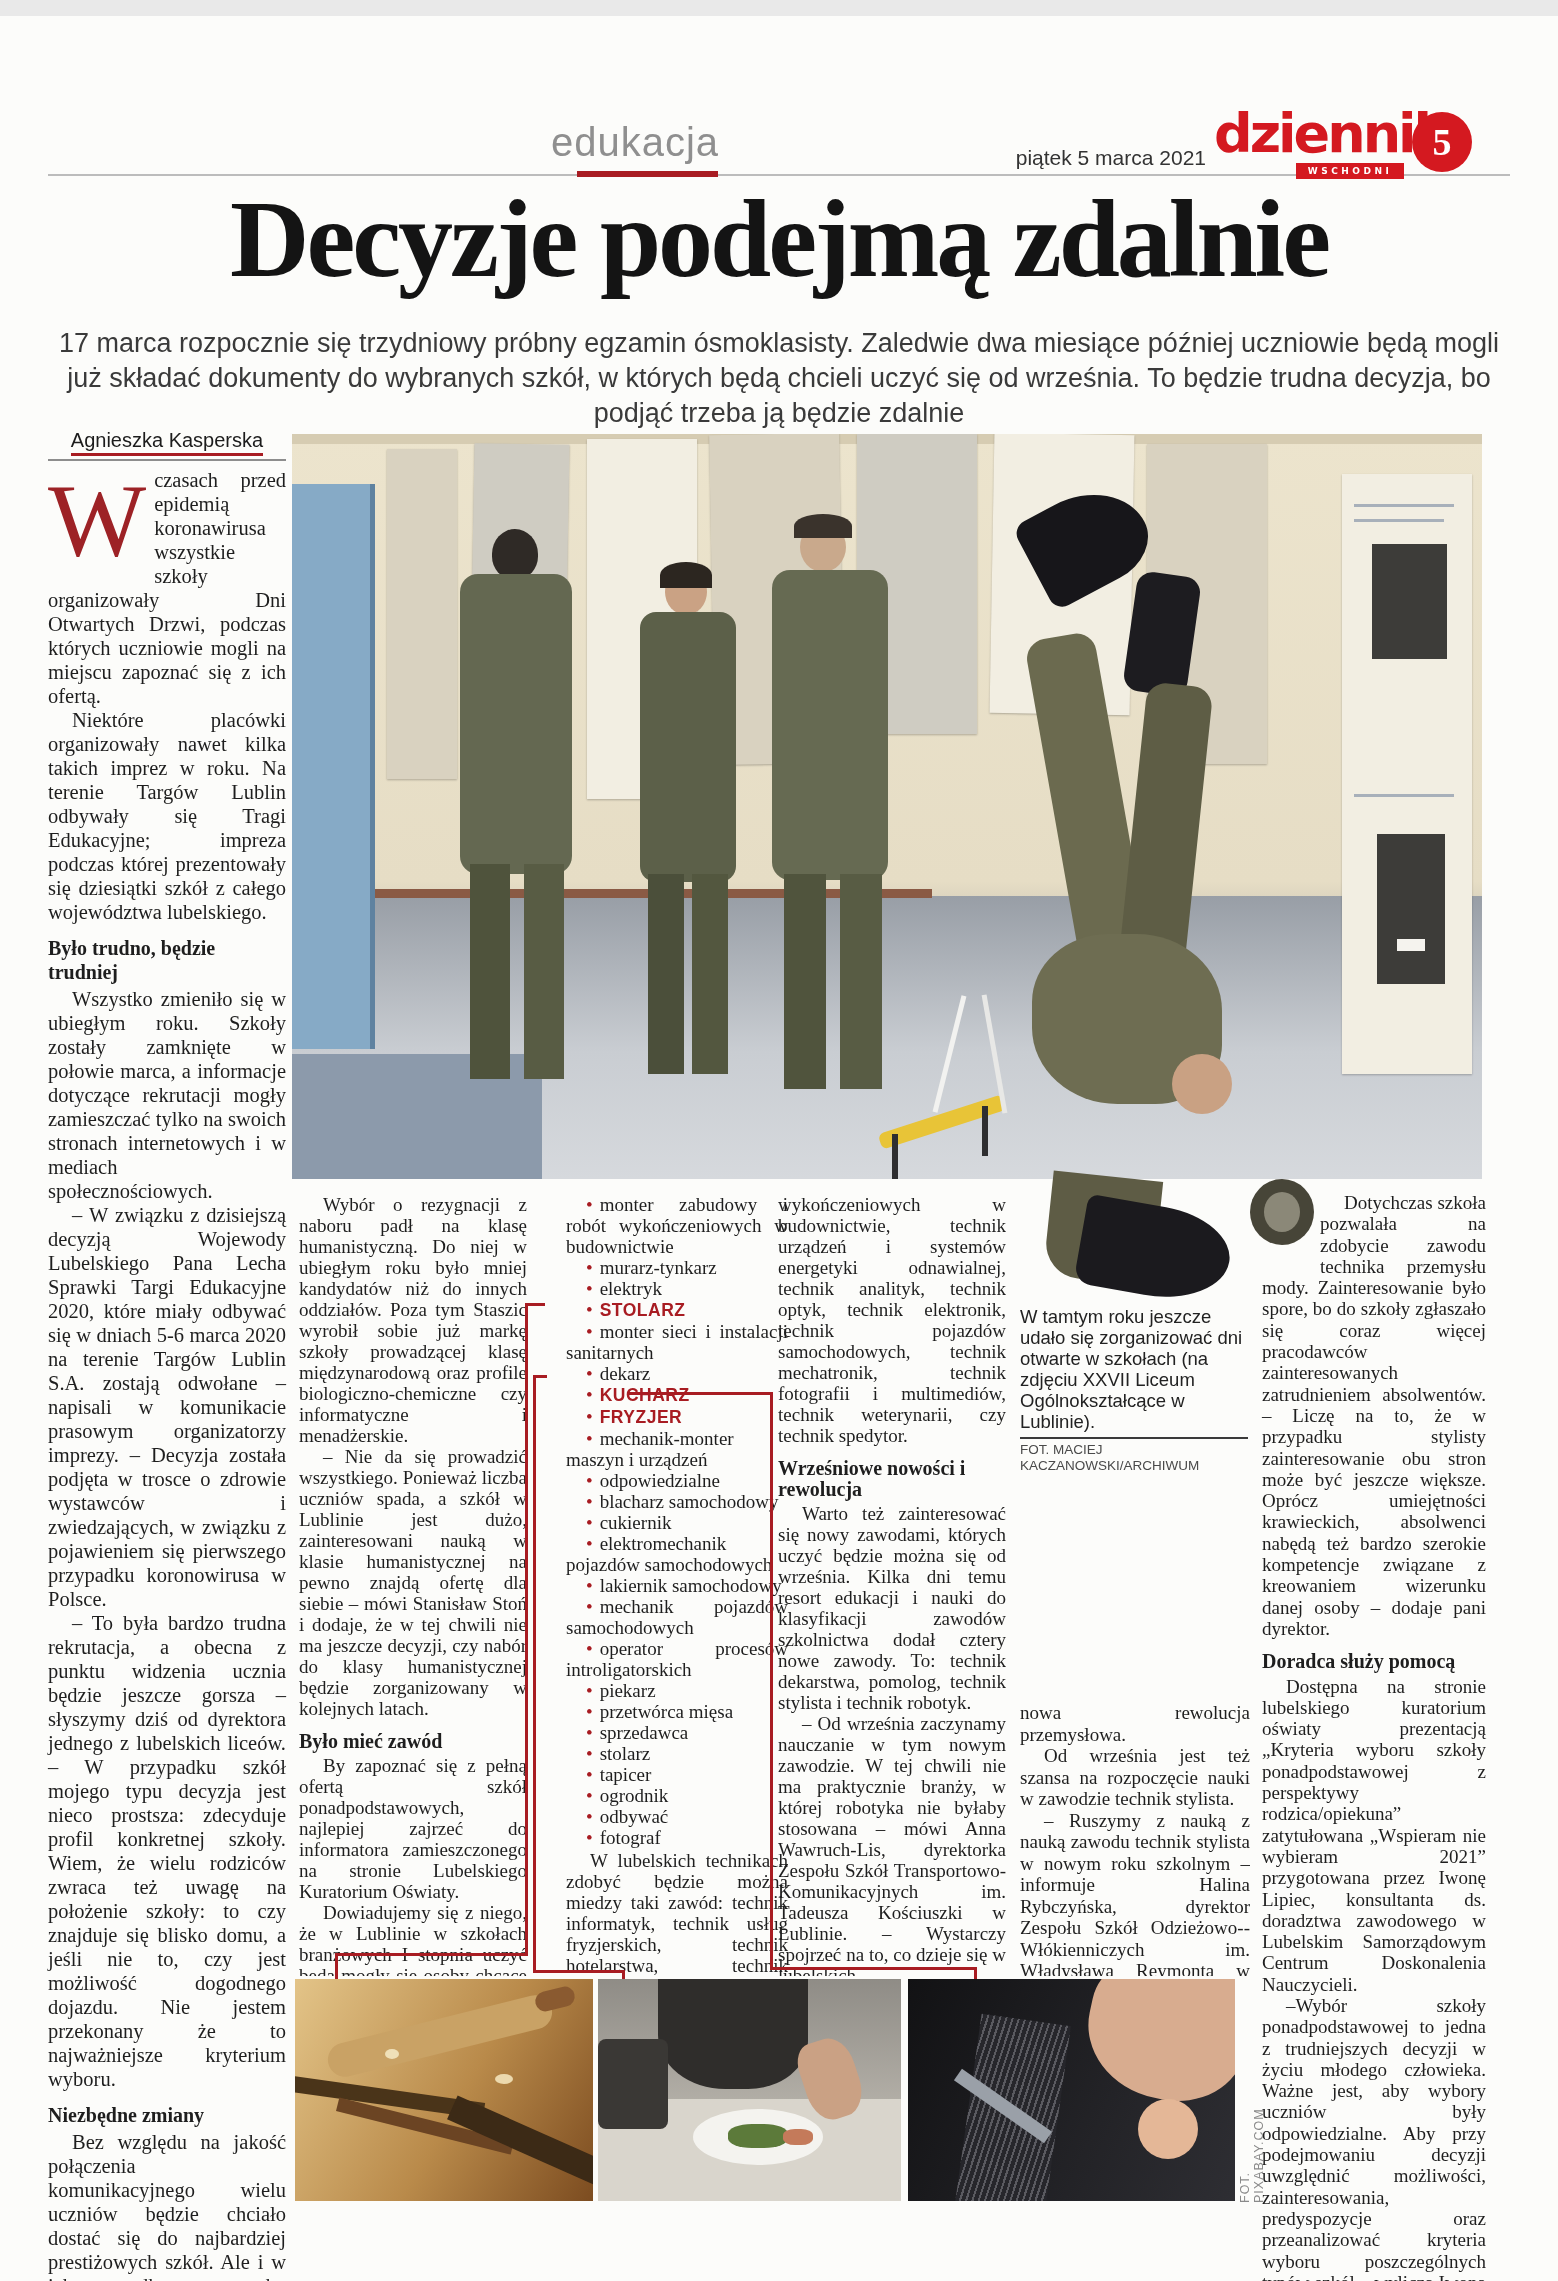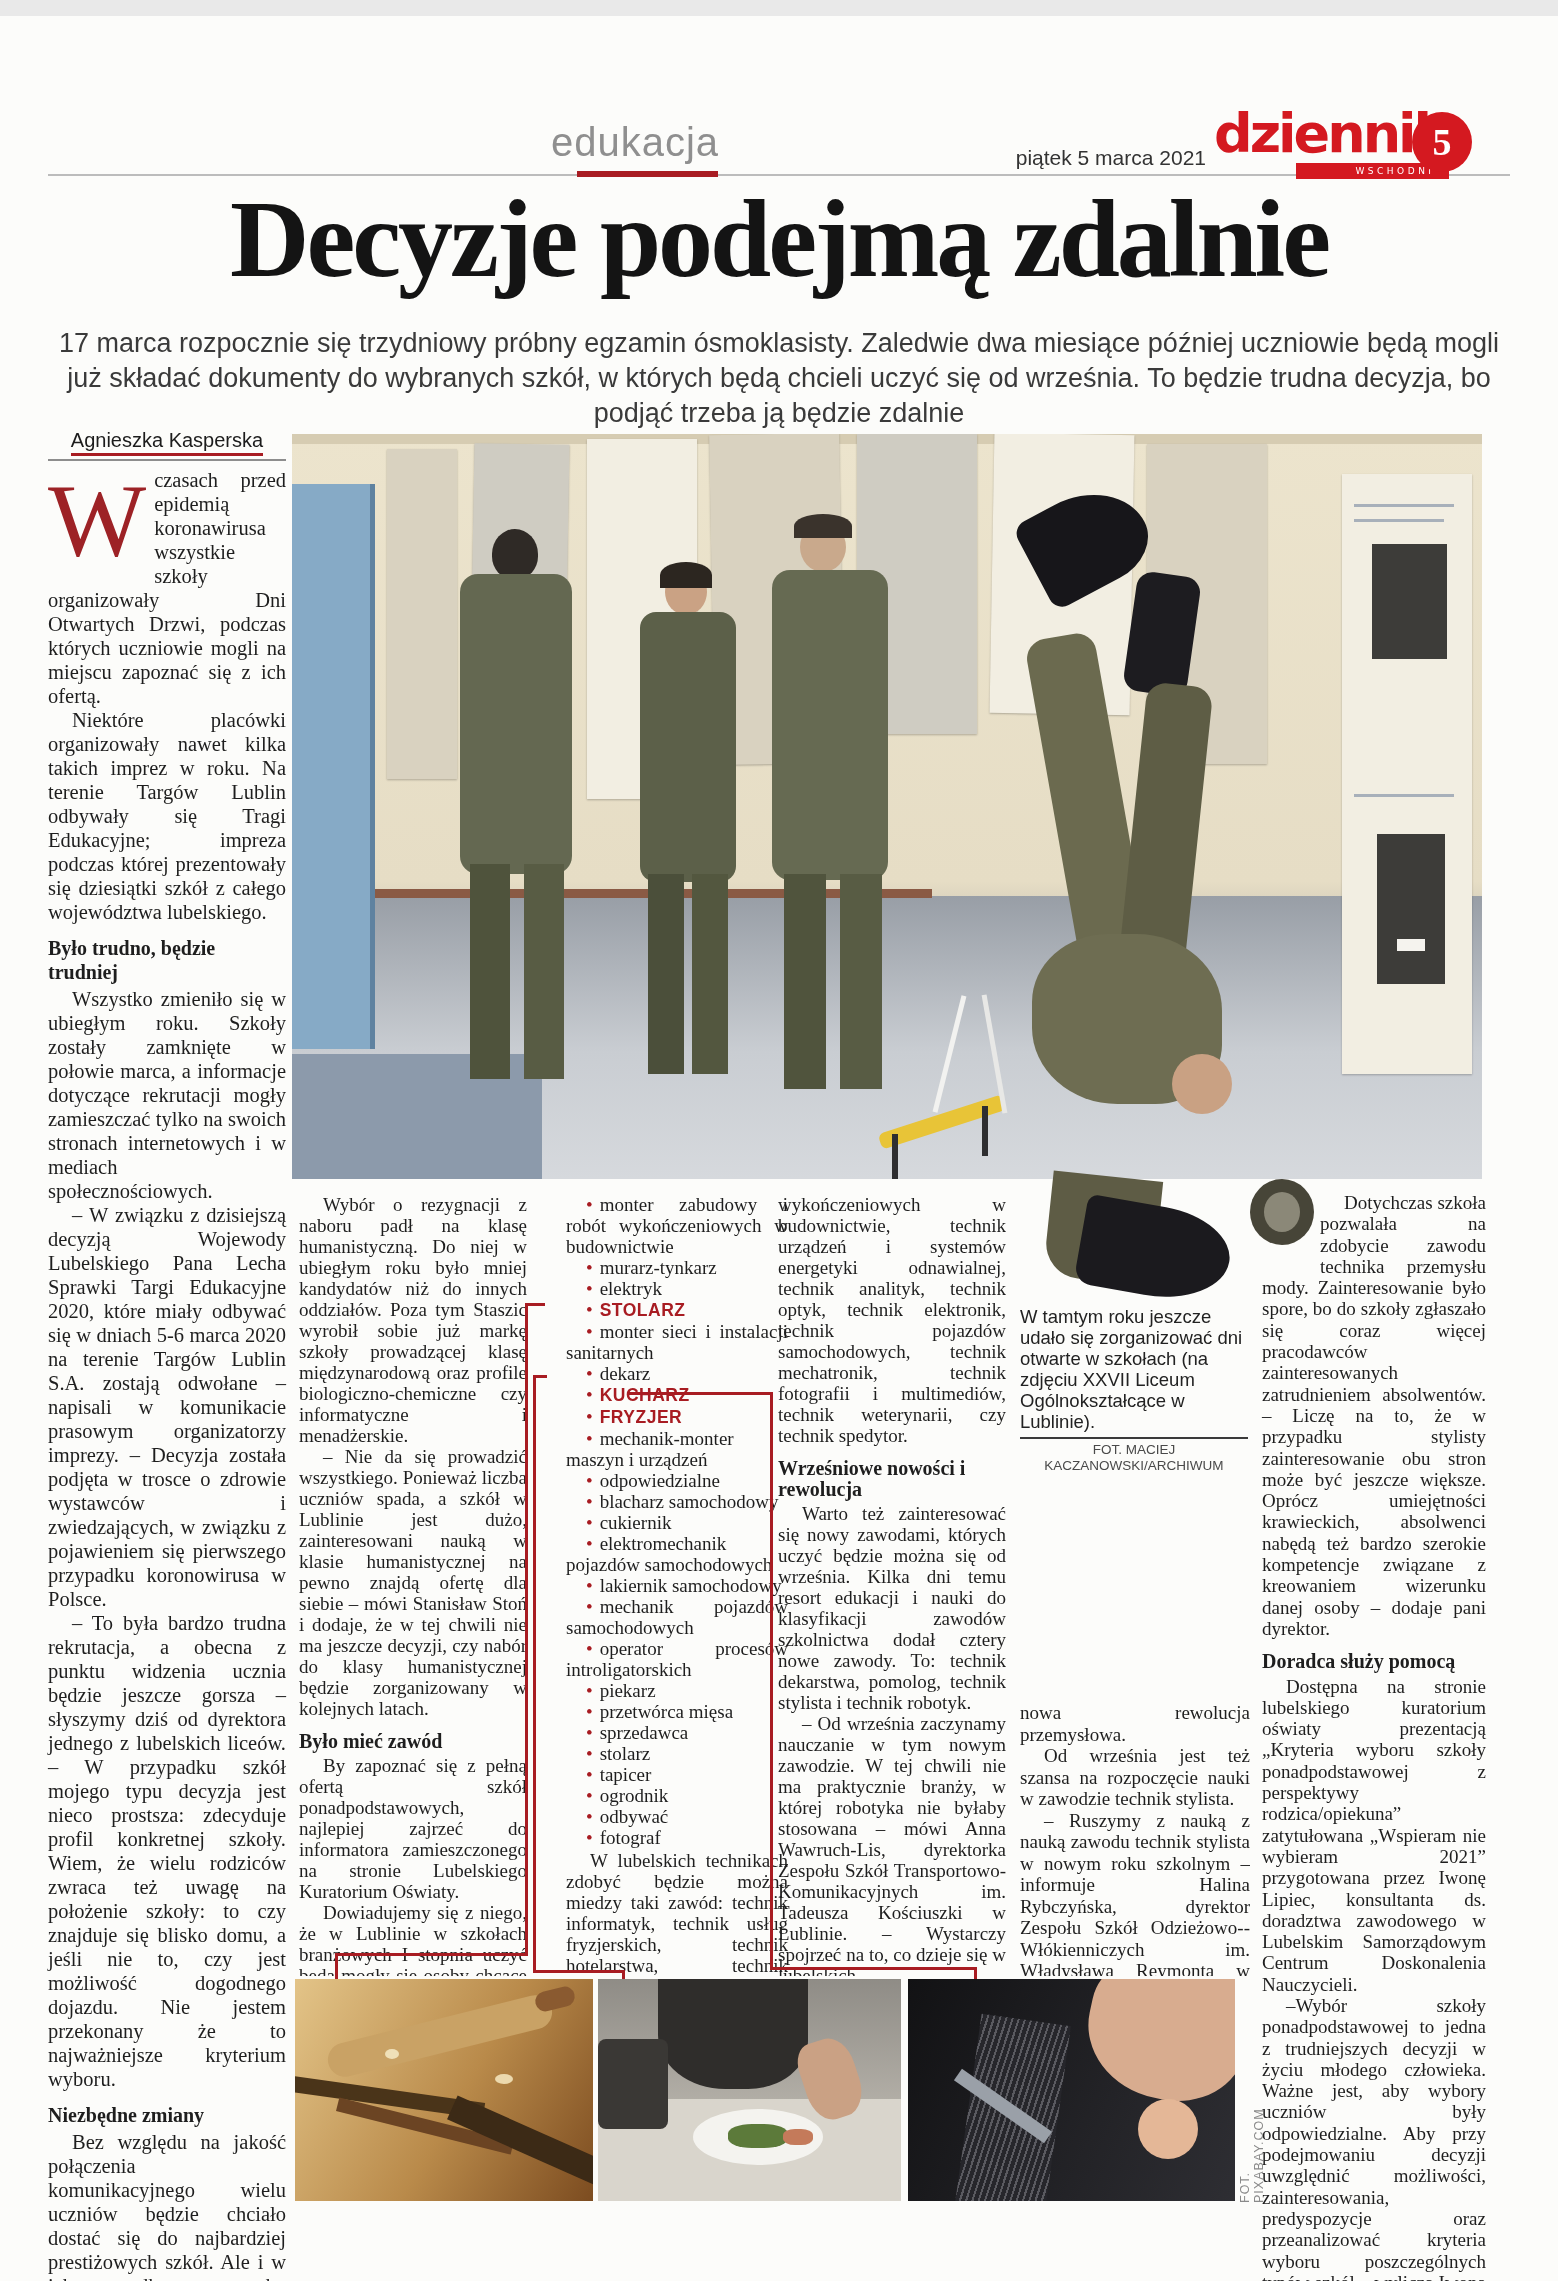--- a/index.html
+++ b/index.html
@@ -9,22 +9,22 @@
   
   .section-label{position:absolute;left:500px;top:104px;width:270px;text-align:center;
     font-family:"Liberation Sans",sans-serif;font-size:40px;color:#8f8f8f;letter-spacing:1px;}
   .header-rule{position:absolute;left:48px;top:158px;width:1462px;height:2px;background:#bcbcbc;}
   .header-rule-red{position:absolute;left:577px;top:155px;width:141px;height:6px;background:#a81c22;}
   .header-date{position:absolute;left:990px;top:130px;width:216px;text-align:right;
     font-family:"Liberation Sans",sans-serif;font-size:21px;color:#333;}
   .masthead{position:absolute;left:1214px;top:88px;font-family:"DejaVu Sans",sans-serif;
     font-weight:800;font-size:54px;color:#d41920;letter-spacing:-3px;line-height:60px;}
   .masthead-sub{position:absolute;left:1296px;top:147px;width:108px;height:16px;background:#d41920;
-    color:#fff;font-family:"DejaVu Sans",sans-serif;font-size:9px;font-weight:400;letter-spacing:3.5px;
-    text-align:center;line-height:16px;padding-left:45px;}
+    color:#fff;font-family:"DejaVu Sans",sans-serif;font-size:9px;font-weight:700;letter-spacing:3.5px;
+    text-align:center;line-height:16px;}
   .page-circle{position:absolute;left:1412px;top:96px;width:60px;height:60px;border-radius:50%;
     background:#d41920;color:#fff;text-align:center;font-family:"Liberation Serif",serif;
     font-size:38px;font-weight:700;line-height:60px;}
 
   
   .headline{position:absolute;left:30px;top:160px;width:1498px;text-align:center;
     font-family:"Liberation Serif",serif;font-weight:700;font-size:110px;letter-spacing:-3px;color:#141414;}
   .lede{position:absolute;left:49px;top:310px;width:1460px;text-align:center;
     font-family:"Liberation Sans",sans-serif;font-size:27px;line-height:35px;color:#3a3a3a;}
   .byline-wrap{position:absolute;left:48px;top:413px;width:238px;text-align:center;
@@ -51,21 +51,21 @@
   #col3 li{text-indent:20px;text-align:justify;}
   #col3 li .b{color:#a81c22;margin-right:7px;font-size:19px;}
   #col3 li.hl .lbl{font-family:"Liberation Sans",sans-serif;font-weight:700;font-size:17.5px;
     color:#a81c22;letter-spacing:.5px;}
   #col3 .tail{margin-top:2px;}
 
   
   #caption-block{position:absolute;left:1020px;top:1290px;width:228px;
     font-family:"Liberation Sans",sans-serif;font-size:18.5px;line-height:21px;color:#222;text-align:left;}
   #caption-block .cap-rule{margin-top:5px;height:2px;background:#3a3a3a;}
-  #caption-block .credit{margin-top:3px;text-align:center;font-size:13.5px;color:#4a4a4a;line-height:16px;}
+  #caption-block .credit{margin-top:3px;text-align:left;font-size:13.5px;color:#4a4a4a;line-height:16px;}
 
   
   .redline{position:absolute;background:#a81c22;}
   .reddot{position:absolute;width:13px;height:13px;border-radius:50%;background:#a81c22;}
 
   
   #main-photo{position:absolute;left:292px;top:418px;width:1190px;height:745px;overflow:hidden;
     background:linear-gradient(#ece4cd,#e6ddc5 60%,#ded6c0 62%);}
   .wallrule{position:absolute;left:0;top:0;width:100%;height:10px;background:#d6ccb2;}
   .floor{position:absolute;left:0;top:462px;width:100%;height:283px;

